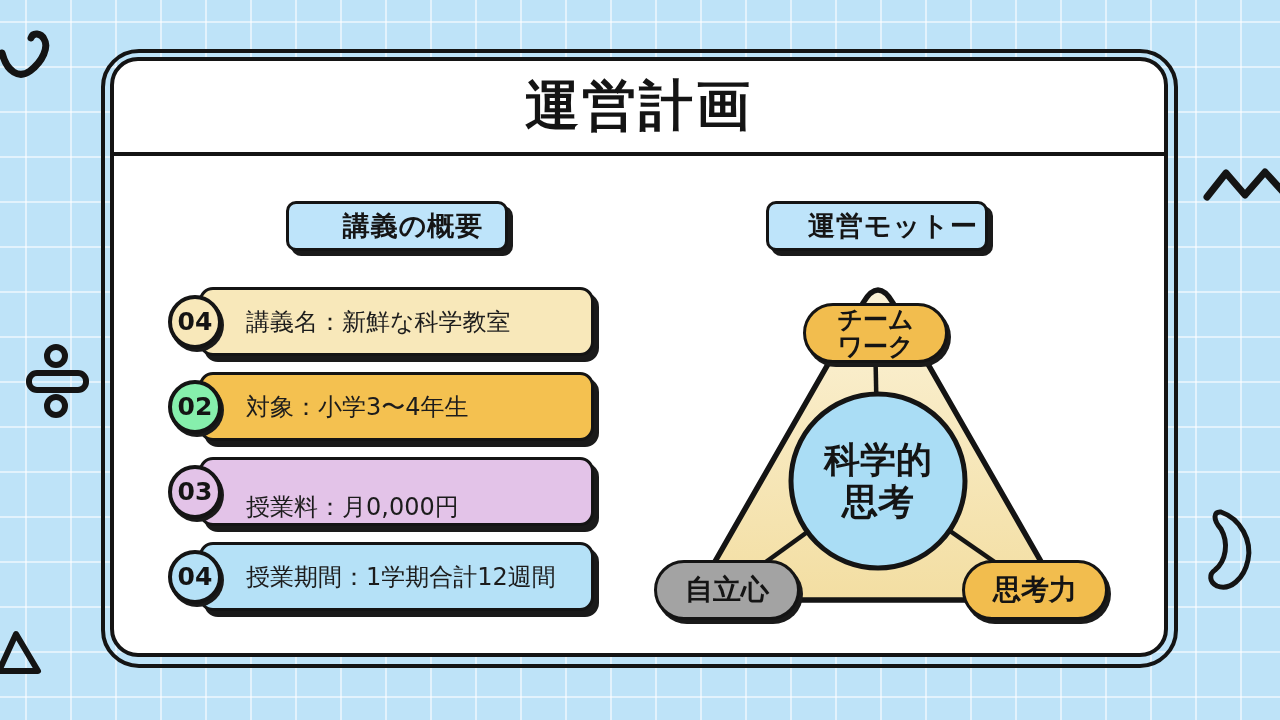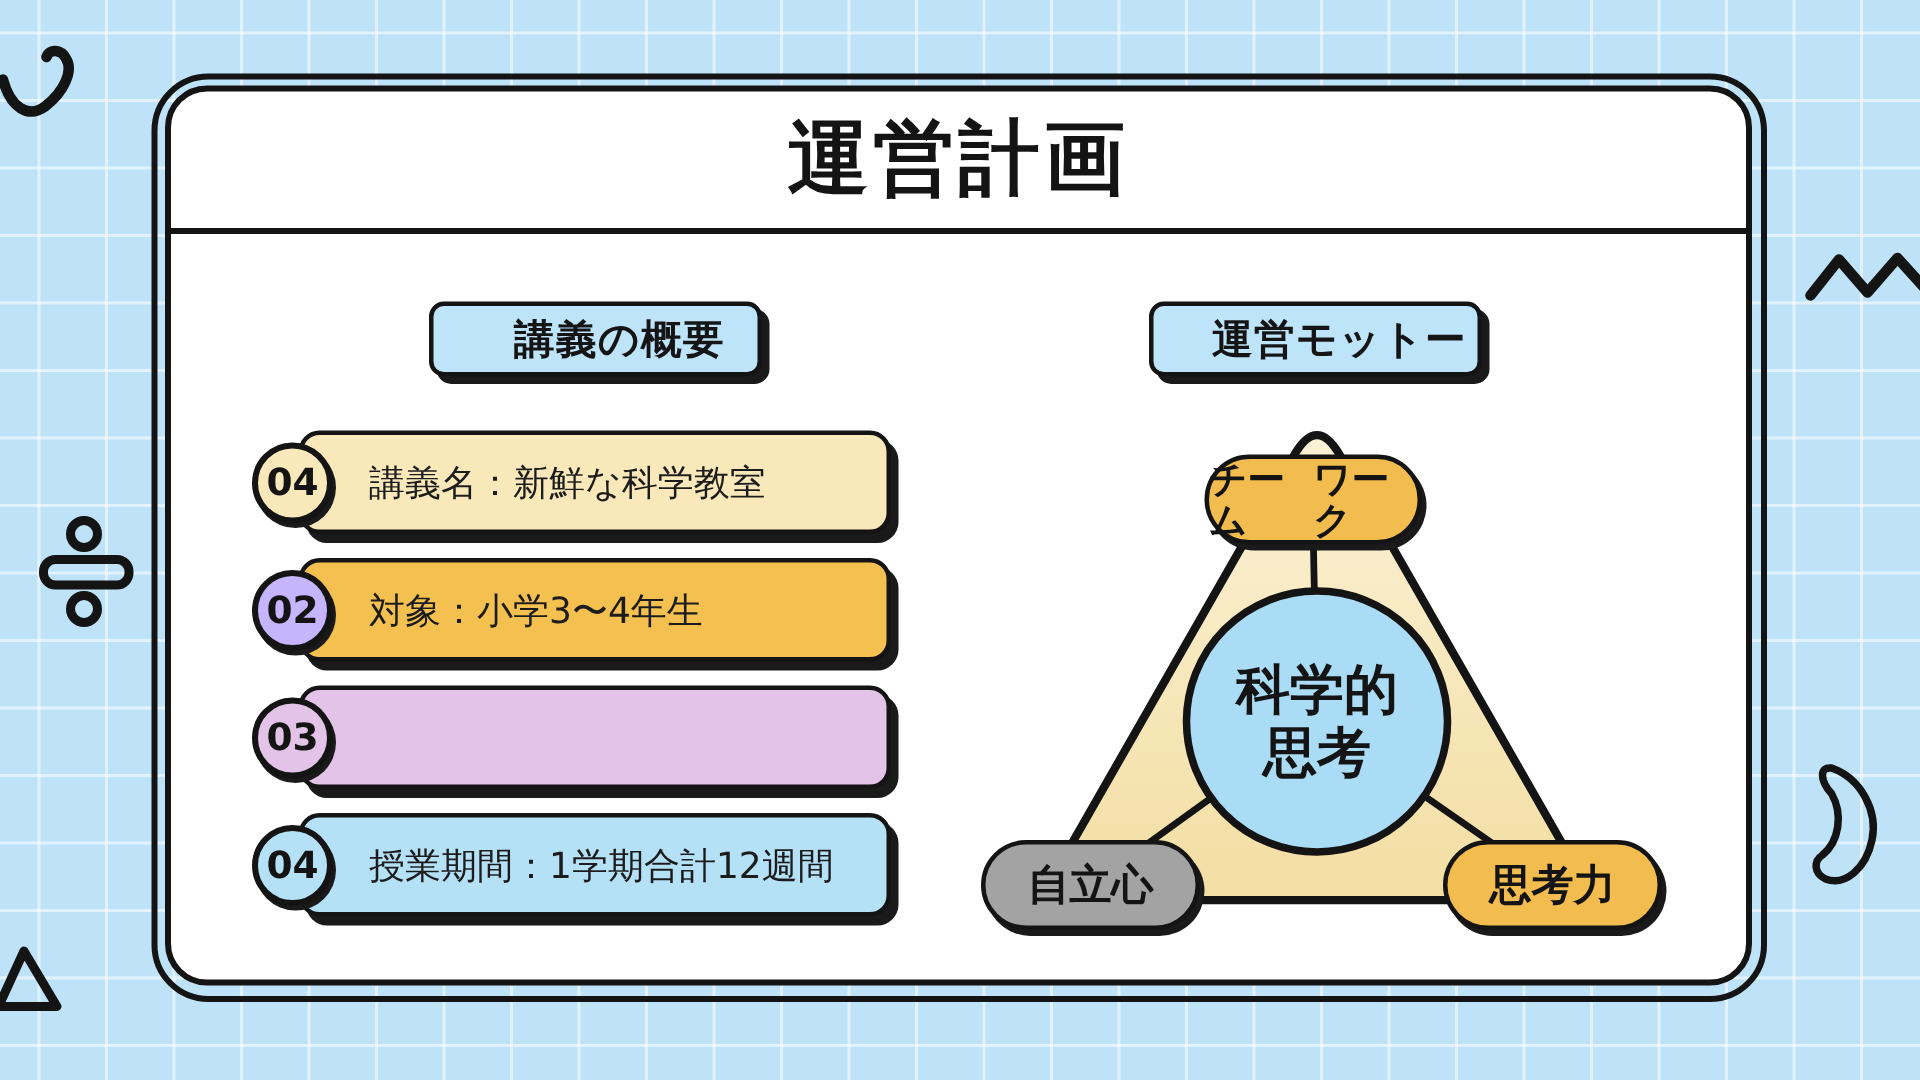--- a/index.html
+++ b/index.html
@@ -66,21 +66,21 @@
   }
   .diagram svg{position:absolute;left:0;top:0;}
   .diagram svg text{
     font-family:"DejaVu Sans","Liberation Sans",sans-serif;
     fill:#141414;
   }
   .pill{
     position:absolute;box-sizing:border-box;
     border:3.5px solid #141414;border-radius:30px;
     box-shadow:3px 4px 0 #1a1a1a;
-    display:flex;flex-direction:row;align-items:center;justify-content:center;
+    display:flex;flex-direction:column;align-items:center;justify-content:center;
     font-weight:800;color:#141414;line-height:1.08;
   }
   .pill-top{left:158px;top:38px;width:145px;height:60px;font-size:25px;}
   .pill-bl{left:9px;top:295px;width:146px;height:60px;font-size:28px;}
   .pill-br{left:317px;top:295px;width:146px;height:60px;font-size:28px;}
 </style>
 </head>
 <body>
 
 <div class="stage">
@@ -110,26 +110,27 @@
     <div class="section-header hdr-left">
       <span>講義の概要</span>
     </div>
 
     <div class="item-bar bar-1" style="background-color: rgb(248, 232, 186);">
       <span class="badge" style="background-color: rgb(248, 232, 186);">04</span>
       <span>講義名：新鮮な科学教室</span>
     </div>
 
     <div class="item-bar bar-2" style="background-color: rgb(244, 193, 80);">
-      <span class="badge" style="background-color: #c4b5fd;">02</span>
+      <span class="badge" style="background-color: #86efac;">02</span>
       <span>対象：小学3〜4年生</span>
     </div>
 
     <div class="item-bar bar-3" style="background-color: rgb(227, 195, 232); align-items: flex-end;">
       <span class="badge" style="background-color: rgb(227, 195, 232);">03</span>
+      <span>授業料：月0,000円</span>
     </div>
 
     <div class="item-bar bar-4" style="background-color: rgb(181, 225, 247);">
       <span class="badge" style="background-color: rgb(181, 225, 247);">04</span>
       <span>授業期間：1学期合計12週間</span>
     </div>
 
     <div class="section-header hdr-right">
       <span>運営モットー</span>
     </div>

